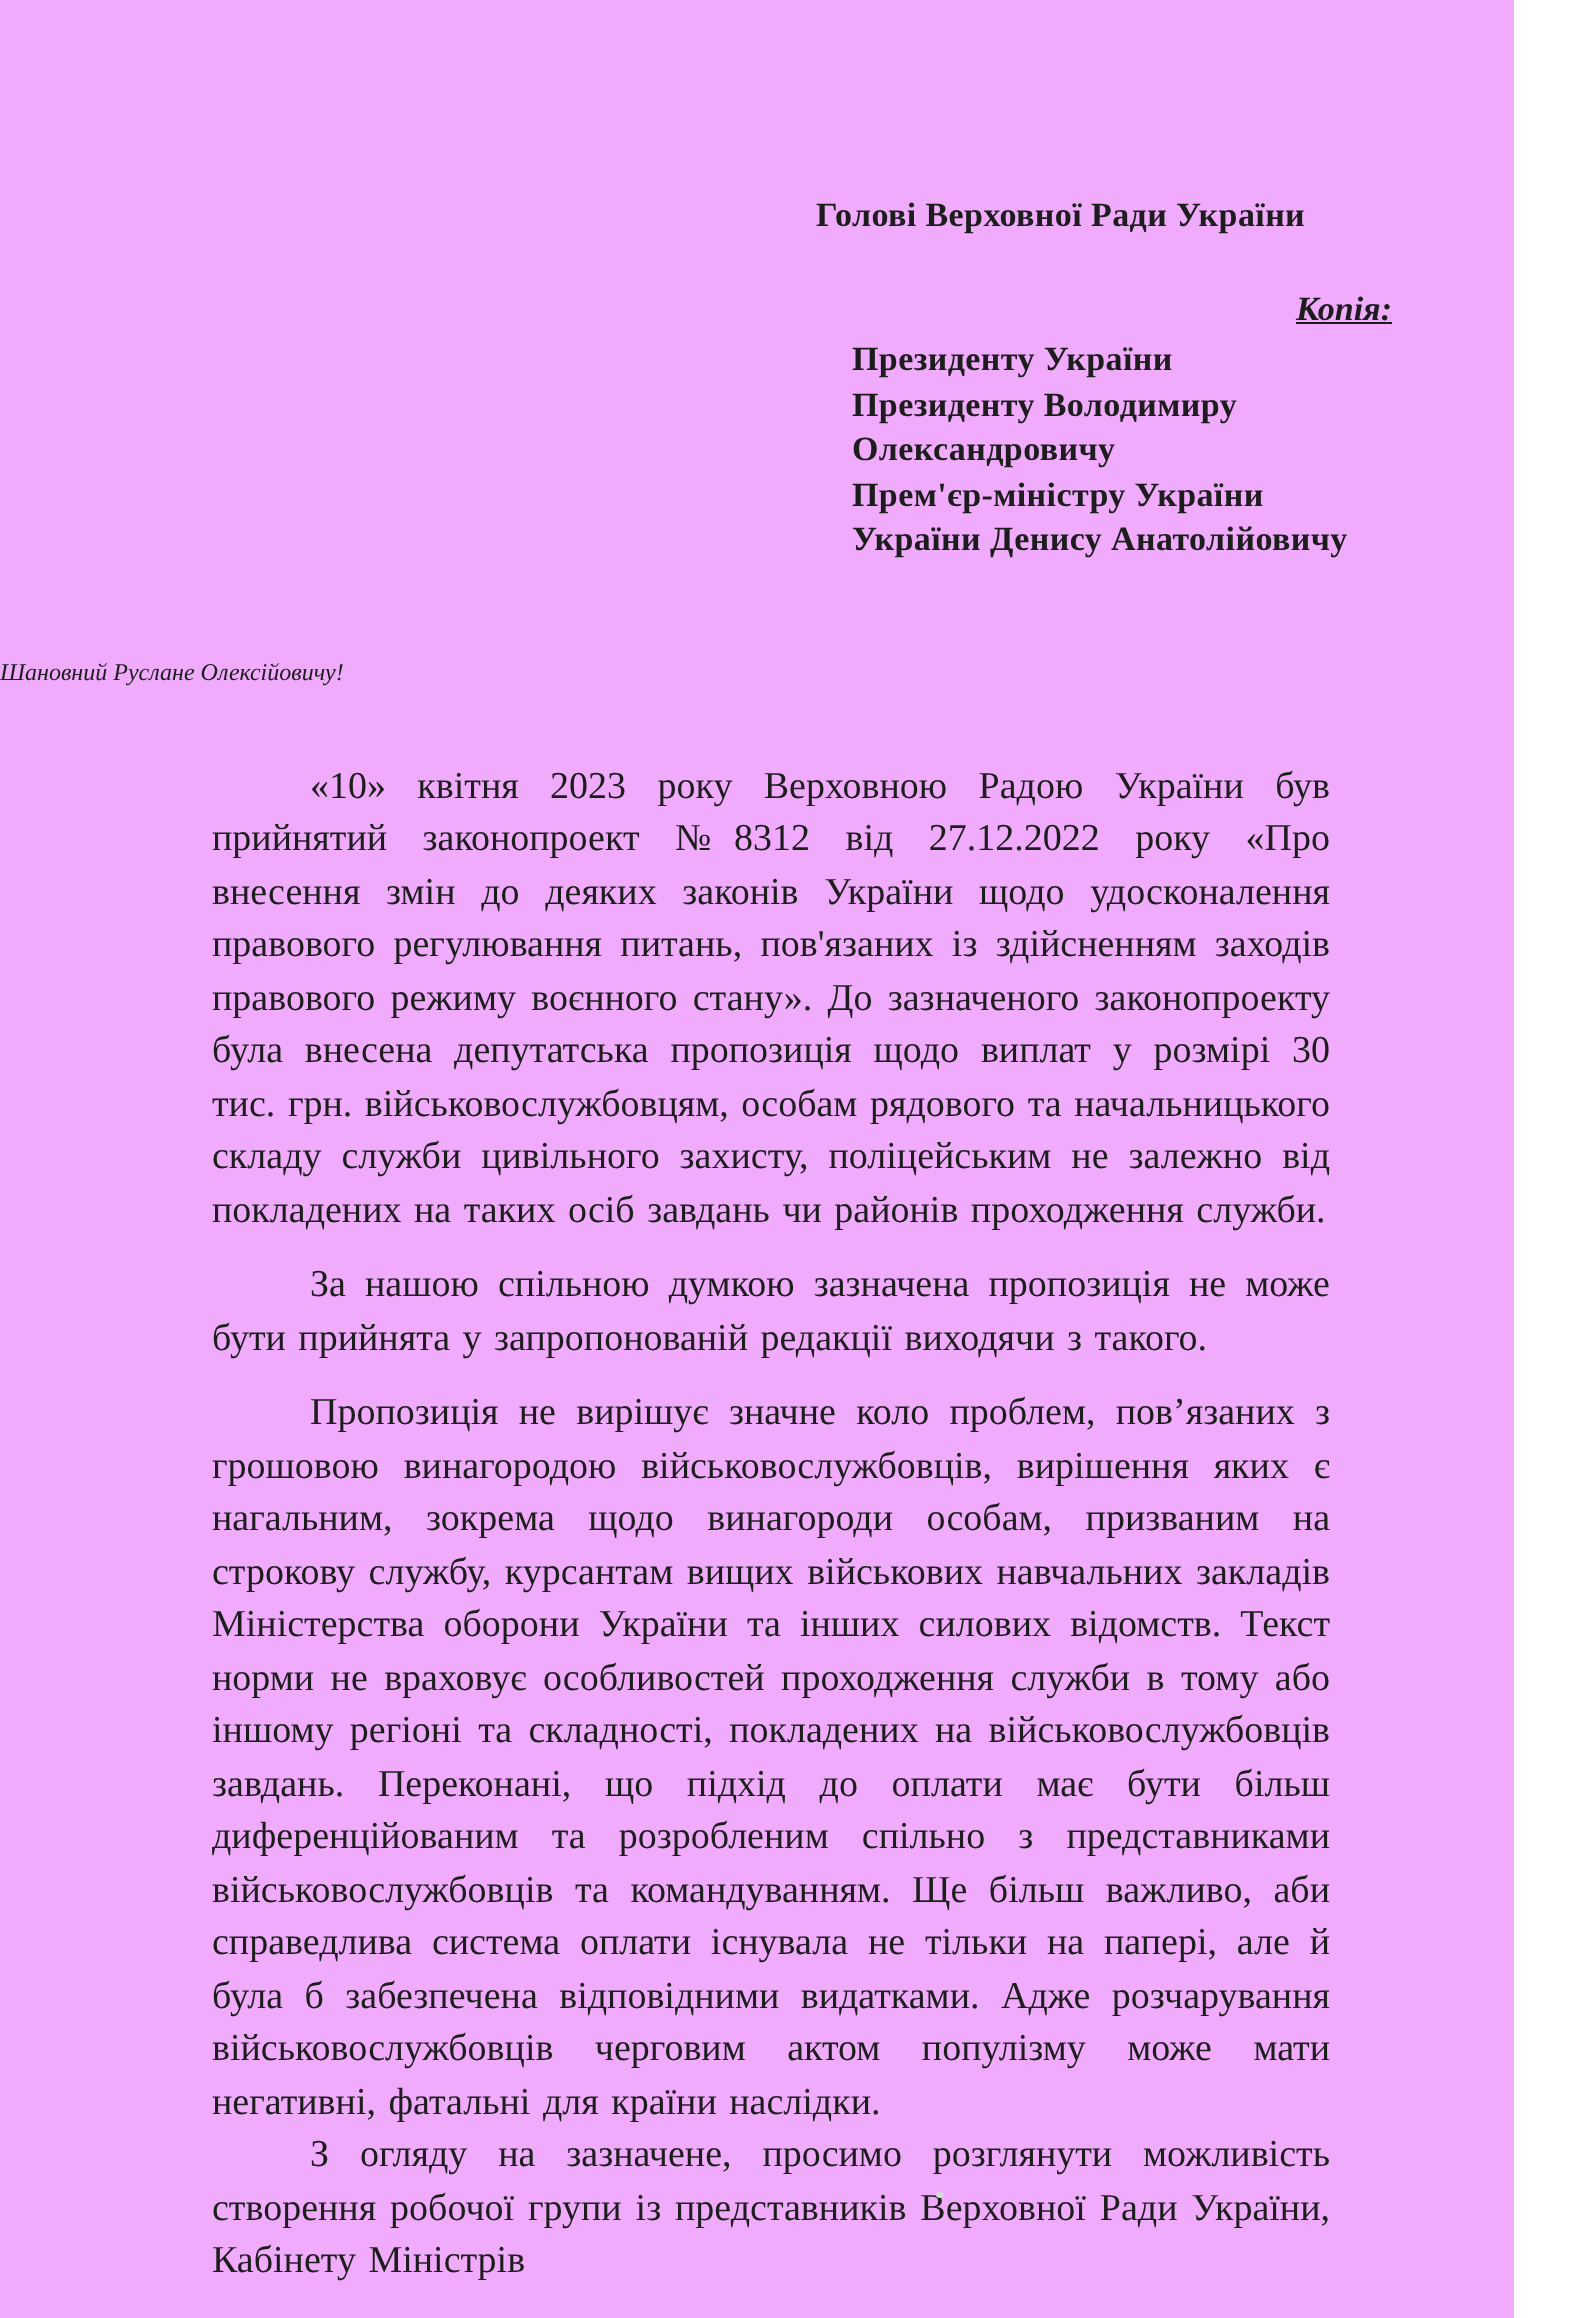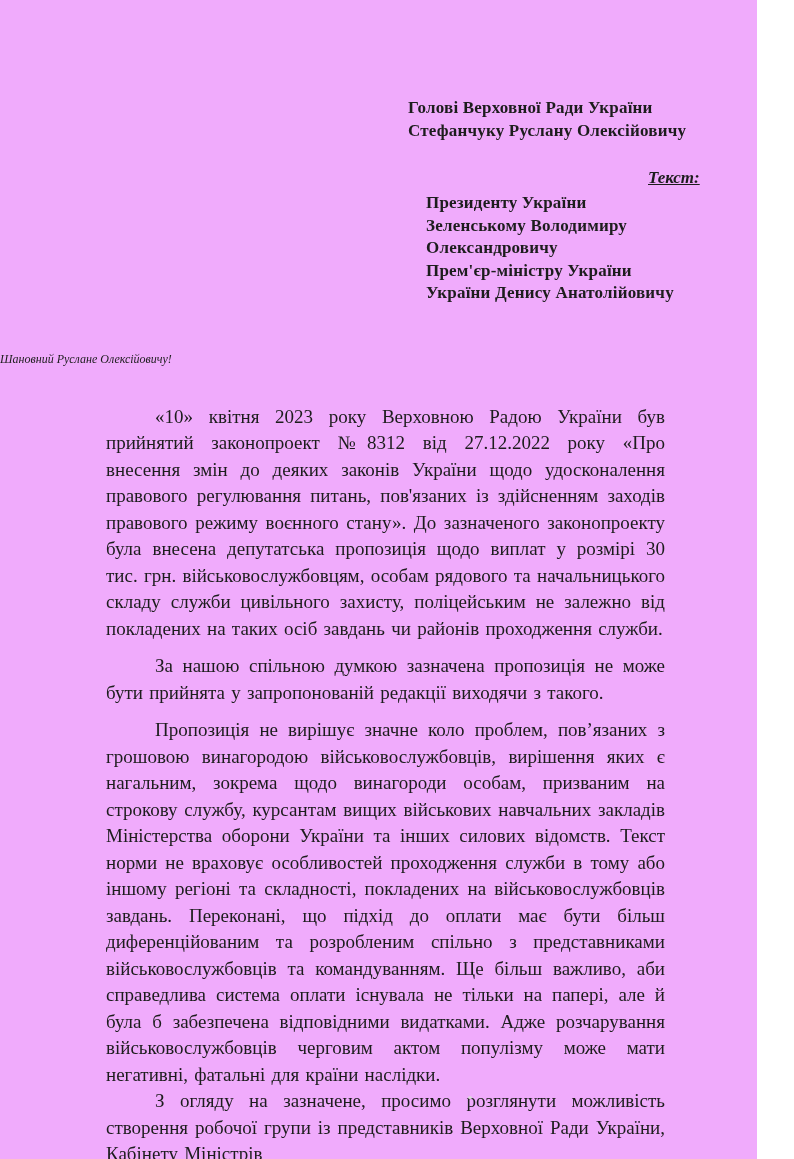--- a/index.html
+++ b/index.html
@@ -73,28 +73,27 @@
     border-radius: 50%;
   }
 </style>
 </head>
 <body>
 
 <div class="page">
 
   <div class="addressee-primary">
     <div>Голові Верховної Ради України</div>
-    <div>Стефанчуку Руслану Олексійовичу</div>
   </div>
 
-  <div class="copy-label">Текст:</div>
+  <div class="copy-label">Копія:</div>
 
   <div class="copy-block first">
     <div>Президенту України</div>
-    <div>Зеленському Володимиру</div>
+    <div>Президенту Володимиру</div>
     <div>Олександровичу</div>
   </div>
 
   <div class="copy-block second">
     <div>Прем'єр-міністру України</div>
     <div>України Денису Анатолійовичу</div>
   </div>
 
   <div class="salutation">Шановний Руслане Олексійовичу!</div>
 

